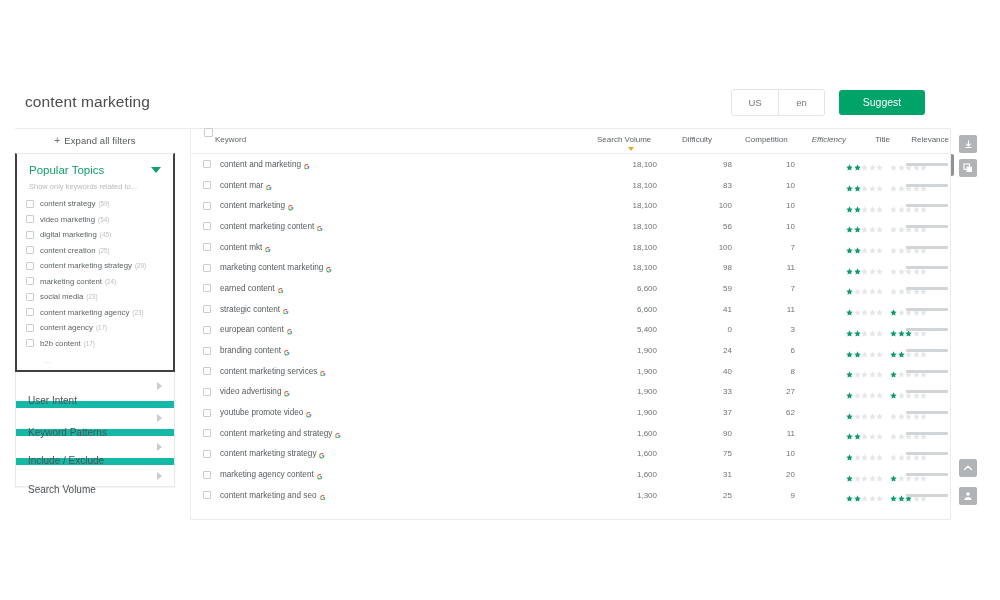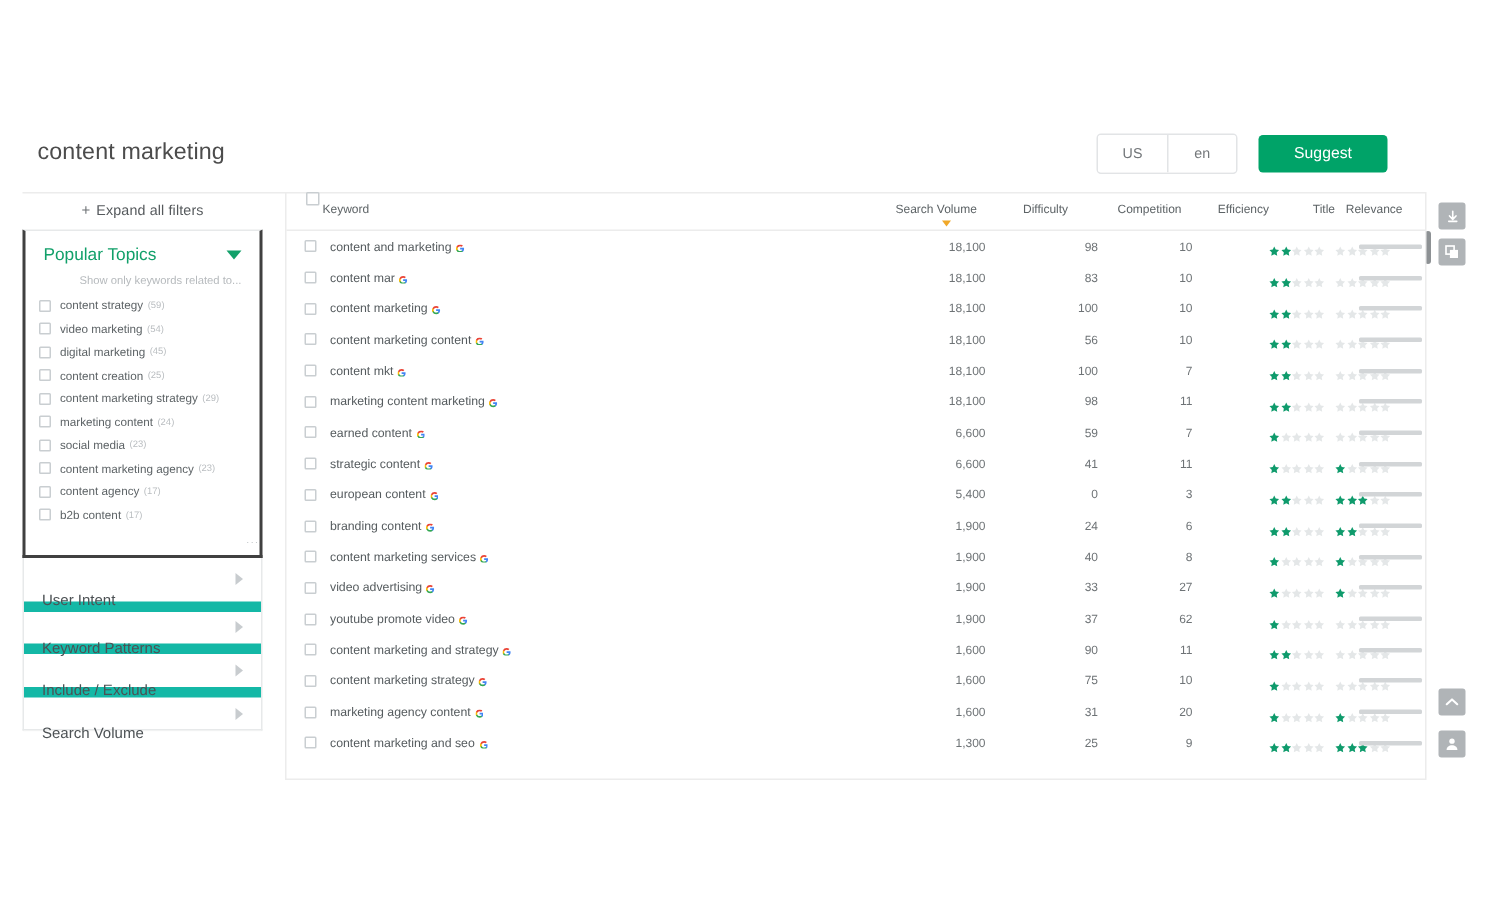--- a/index.html
+++ b/index.html
@@ -41,21 +41,20 @@
   
   .sidebar { width: 160px; margin-left: 15px; position: relative; }
   .expand-all {
     height: 25px; display: flex; align-items: center; justify-content: center;
     font-size: 9.5px; color: #55595c; cursor: pointer; letter-spacing: .1px;
   }
   .plus { margin-right: 4px; font-size: 10px; color: #6e7275; }
   .panel {
     border: 2px solid #404040; border-top: 1px solid #e7e9ea; background: #fff;
     box-shadow: 0 1px 1px rgba(0,0,0,.035);
-    text-align: right;
   }
   .panel-head {
     display: flex; align-items: center; padding: 10px 12px 6px 12px;
   }
   .panel-head-title { font-size: 11.5px; color: #12a06a; font-weight: 400; }
   .caret-down {
     margin-left: auto; width: 0; height: 0;
     border-left: 5px solid transparent; border-right: 5px solid transparent;
     border-top: 6px solid #12a06a;
   }
@@ -107,23 +106,23 @@
   .stars { position: absolute; display: flex; gap: .5px; }
   .star { width: 7px; height: 7px; }
 
   .relbar { position: absolute; width: 42px; height: 3px; background: #d2d5d7; border-radius: 1px; overflow: hidden; }
   .relbar-fill { height: 100%; background: #0f9b6c; border-radius: 1px; }
 
   
   .c-sv   { right: 293px; width: 60px; }
   .c-diff { right: 218px; width: 50px; }
   .c-comp { right: 155px; width: 50px; }
-  .c-eff  { right: 104px; }
+  .c-eff  { right: 104px; font-style: italic; }
   .c-ttl  { right: 60px; }
-  .c-rel  { right: 15px; }
+  .c-rel  { right: 1px; }
 
   
   .vscroll-track { position: absolute; right: -4px; top: 26px; width: 4px; height: 366px; background: transparent; }
   .vscroll-thumb { position: absolute; right: 0; top: 0; width: 4px; height: 22px; background: #8d9194; border-radius: 2px; }
   .panel-right-border { position: absolute; left: 950px; top: 128px; width: 1px; height: 392px; background: #ececec; }
   .table-bottom { position: absolute; left: 190px; top: 519px; width: 760px; height: 1px; background: #ececec; }
 
   
   .fab {
     position: absolute; width: 18px; height: 18px; border-radius: 2px;

